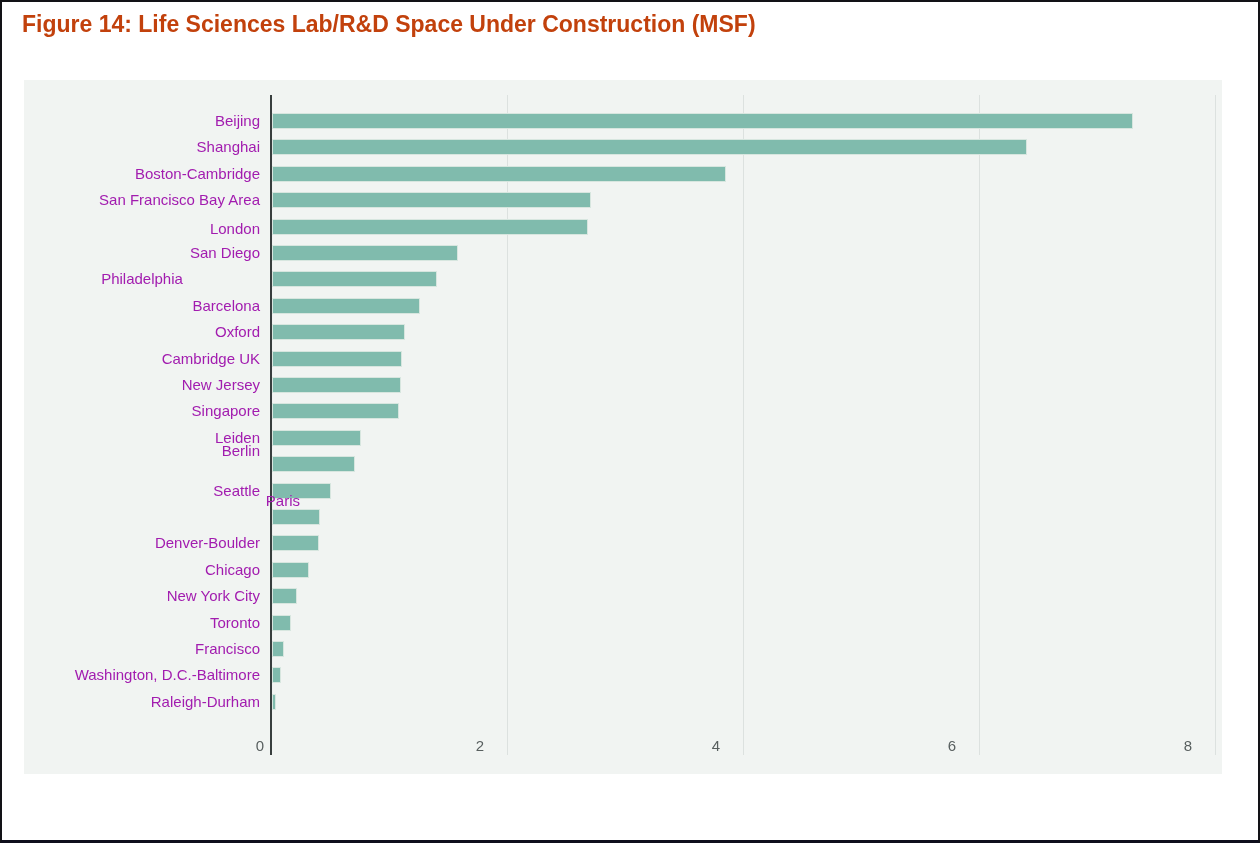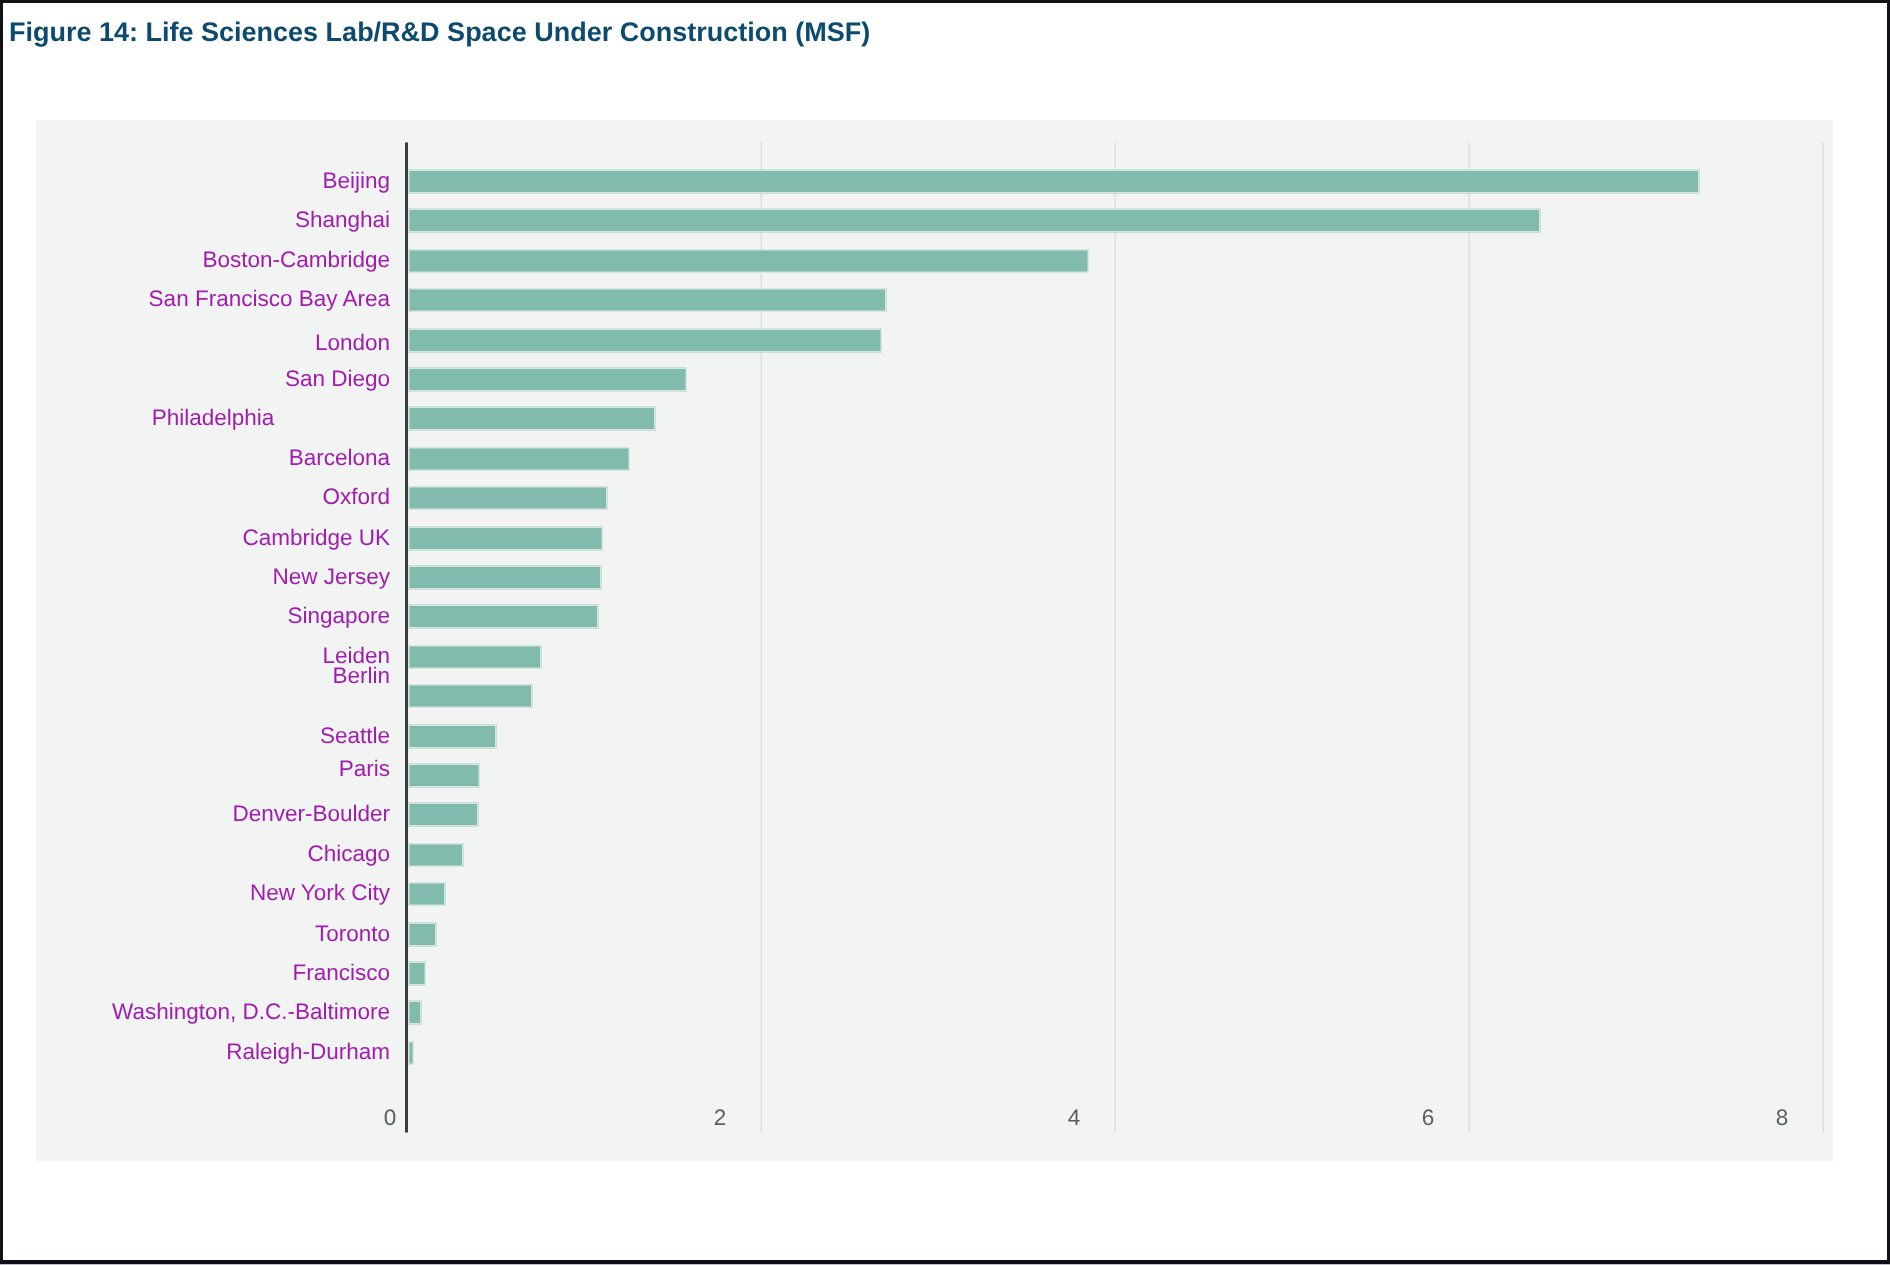--- a/index.html
+++ b/index.html
@@ -7,24 +7,24 @@
   .frame{
     position:relative;
     width:1260px;height:843px;
     box-sizing:border-box;
     background:#ffffff;
     border:2px solid #121216;
     border-bottom:3px solid #0e0e1c;
     overflow:hidden;
   }
   .title{
-    position:absolute;left:4px;top:9px;
-    font-size:18px;font-weight:bold;
+    position:absolute;left:20px;top:9px;
+    font-size:23px;font-weight:bold;
     letter-spacing:0;
-    color:#0c4a6e;
+    color:#c2410c;
     margin:0;
   }
   .panel{
     position:absolute;left:22px;top:78px;
     width:1198px;height:694px;
     background:#f1f4f2;
   }
   .axis-line{
     position:absolute;width:2px;
     background:#383e3e;
@@ -91,21 +91,21 @@
       <div class="cat-label" style="top: 296px;">New Jersey</div>
       <div class="bar" style="left: 248px; top: 297px; width: 128.62px;"></div>
       <div class="cat-label" style="top: 322.4px;">Singapore</div>
       <div class="bar" style="left: 248px; top: 323.4px; width: 127.44px;"></div>
       <div class="cat-label" style="top: 348.8px;">Leiden</div>
       <div class="bar" style="left: 248px; top: 349.8px; width: 88.5px;"></div>
       <div class="cat-label" style="top: 362px;">Berlin</div>
       <div class="bar" style="left: 248px; top: 376.2px; width: 82.6px;"></div>
       <div class="cat-label" style="top: 401.6px;">Seattle</div>
       <div class="bar" style="left: 248px; top: 402.6px; width: 59px;"></div>
-      <div class="cat-label" style="top: 424px;">Paris</div>
+      <div class="cat-label" style="top: 412px; padding-left: 40px;">Paris</div>
       <div class="bar" style="left: 248px; top: 429px; width: 48.38px;"></div>
       <div class="cat-label" style="top: 454.4px;">Denver-Boulder</div>
       <div class="bar" style="left: 248px; top: 455.4px; width: 47.2px;"></div>
       <div class="cat-label" style="top: 480.8px;">Chicago</div>
       <div class="bar" style="left: 248px; top: 481.8px; width: 36.58px;"></div>
       <div class="cat-label" style="top: 507.2px;">New York City</div>
       <div class="bar" style="left: 248px; top: 508.2px; width: 24.78px;"></div>
       <div class="cat-label" style="top: 533.6px;">Toronto</div>
       <div class="bar" style="left: 248px; top: 534.6px; width: 18.88px;"></div>
       <div class="cat-label" style="top: 560px;">Francisco</div>

